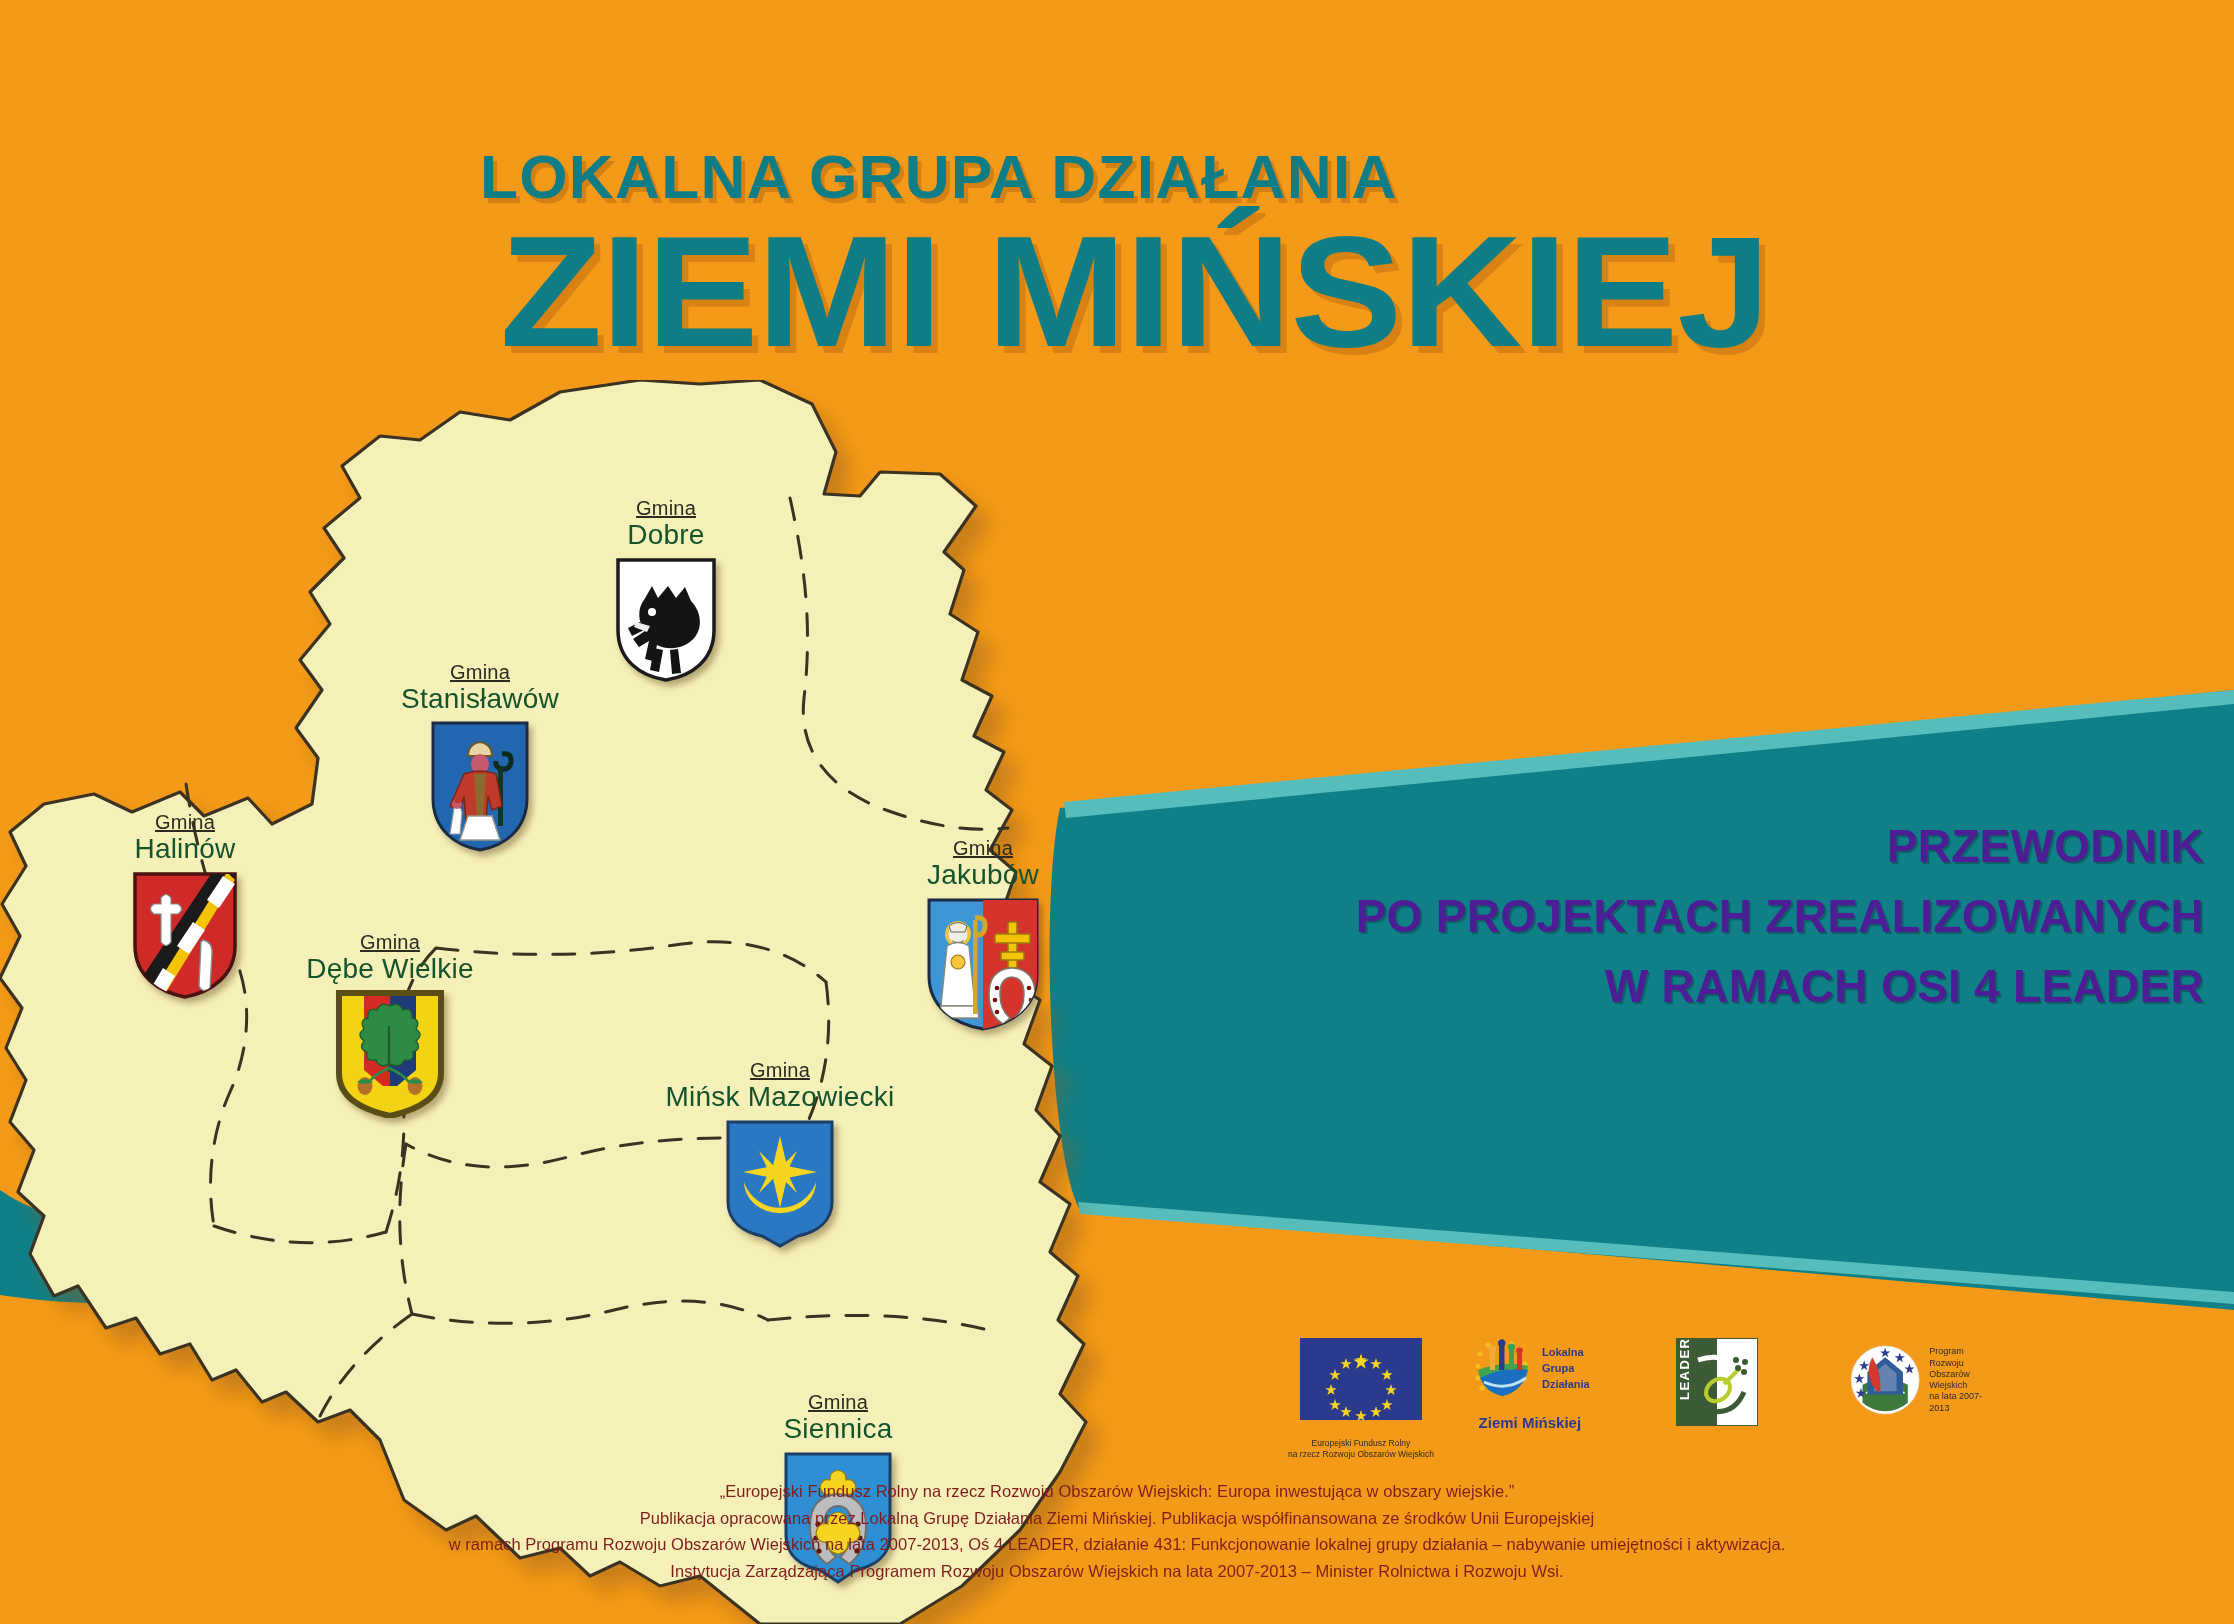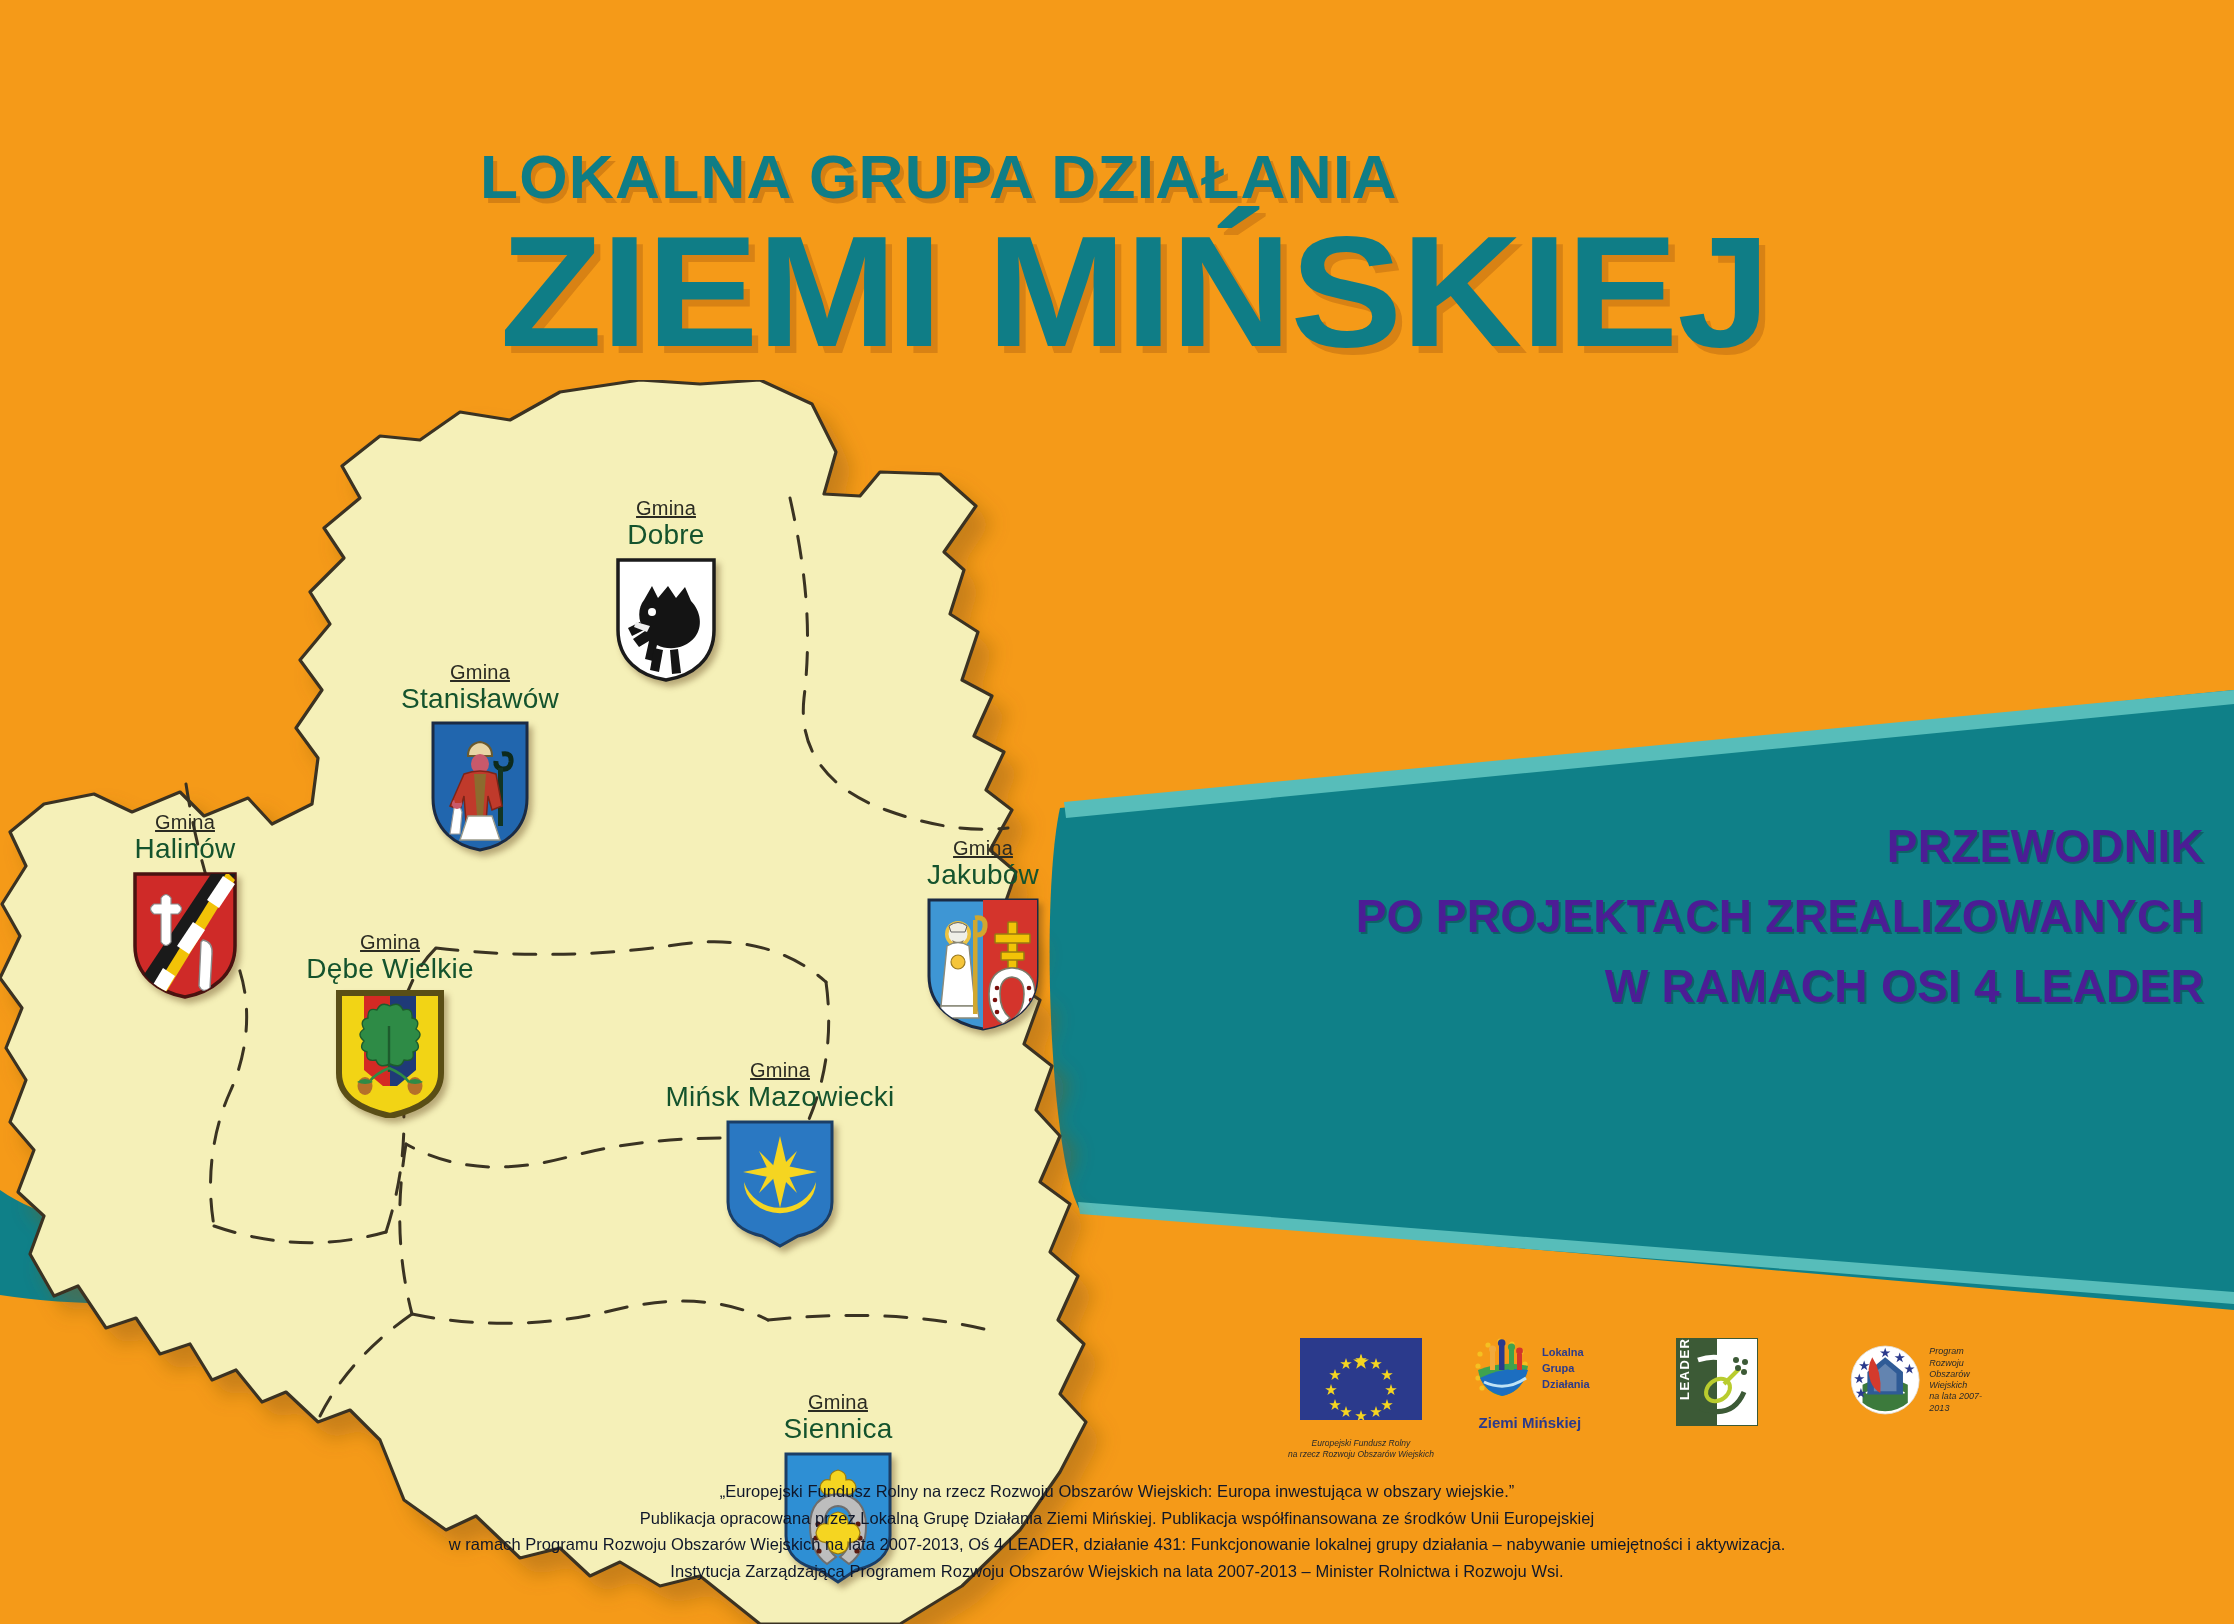--- a/index.html
+++ b/index.html
@@ -60,26 +60,26 @@
   .promo { position: absolute; right: 30px; top: 812px; width: 1100px; text-align: right; }
   .promo .line {
     font-size: 46px; font-weight: 700; color: #4c1d95; letter-spacing: 0.3px;
     line-height: 1.52; white-space: nowrap;
     text-shadow: 2px 2px 0 rgba(10,60,62,0.45);
   }
 
   
   .logos { position: absolute; left: 1288px; top: 1330px; width: 700px; height: 112px; }
   .logo { position: absolute; display: flex; align-items: center; gap: 7px; }
-  .logo-cap { font-size: 8.5px; color: #2a2a2a; line-height: 1.25; text-align: center; font-style: italic; }
+  .logo-cap { font-size: 8.5px; color: #2a2a2a; line-height: 1.25; text-align: center; }
 
   
   .footer { position: absolute; left: 0; top: 1478px; width: 2234px; text-align: center; }
   .footer .fline {
-    font-size: 16.5px; color: #0f172a; line-height: 1.62; letter-spacing: 0.05px;
+    font-size: 16.5px; color: #7f1d1d; line-height: 1.62; letter-spacing: 0.05px;
     white-space: nowrap;
   }
 </style>
 </head>
 <body>
 
 <div id="root">
 
   <div class="ribbon-left">
     <svg width="760" height="280" viewBox="0 0 760 280">

